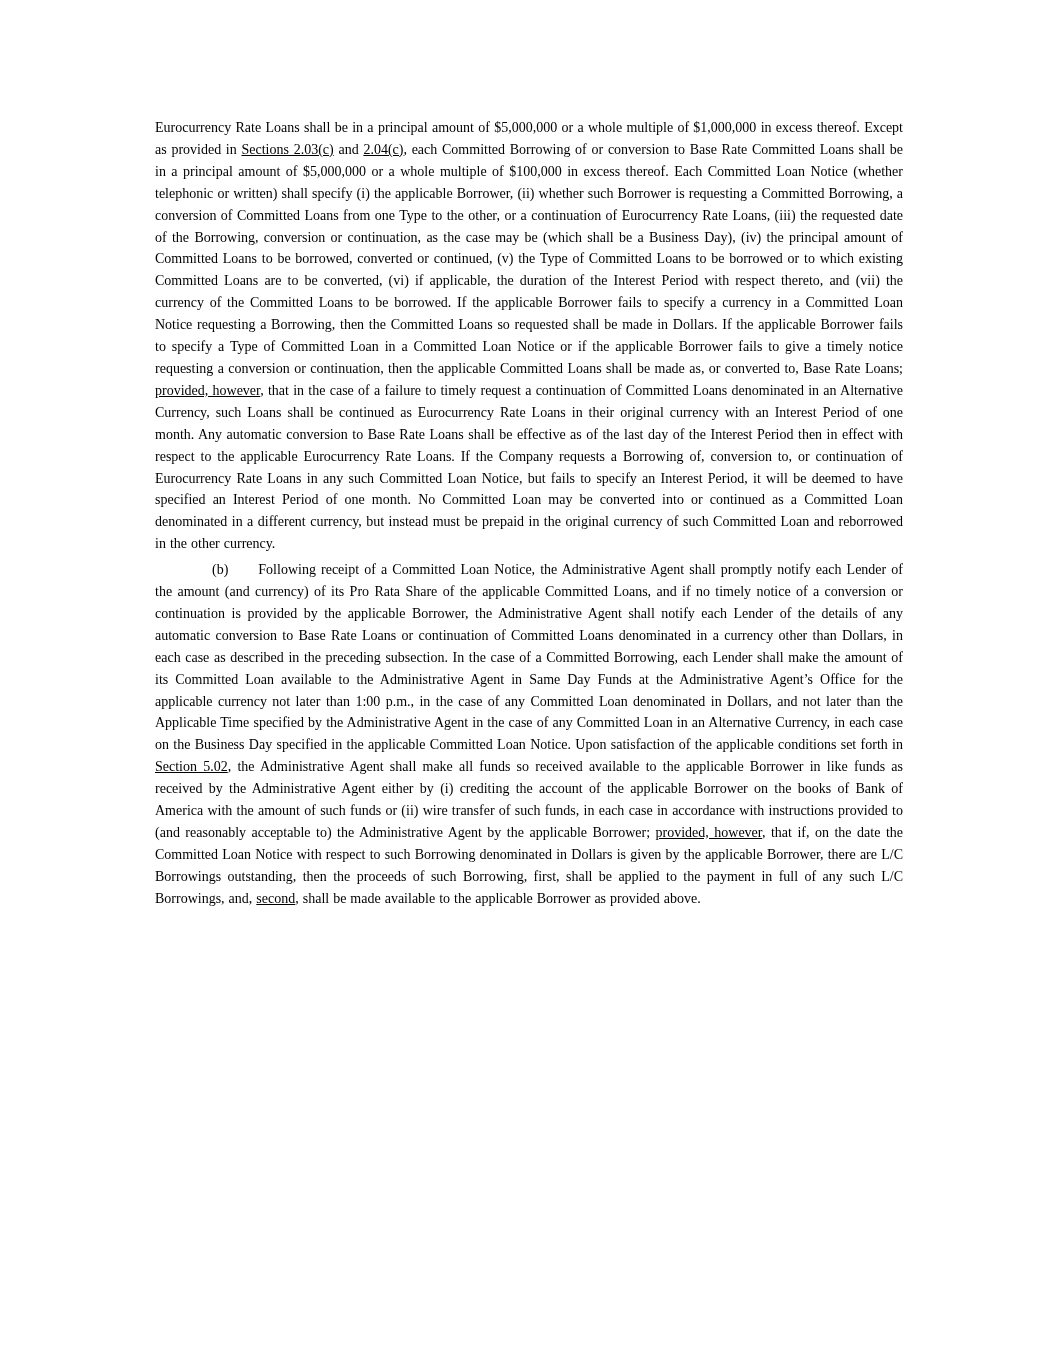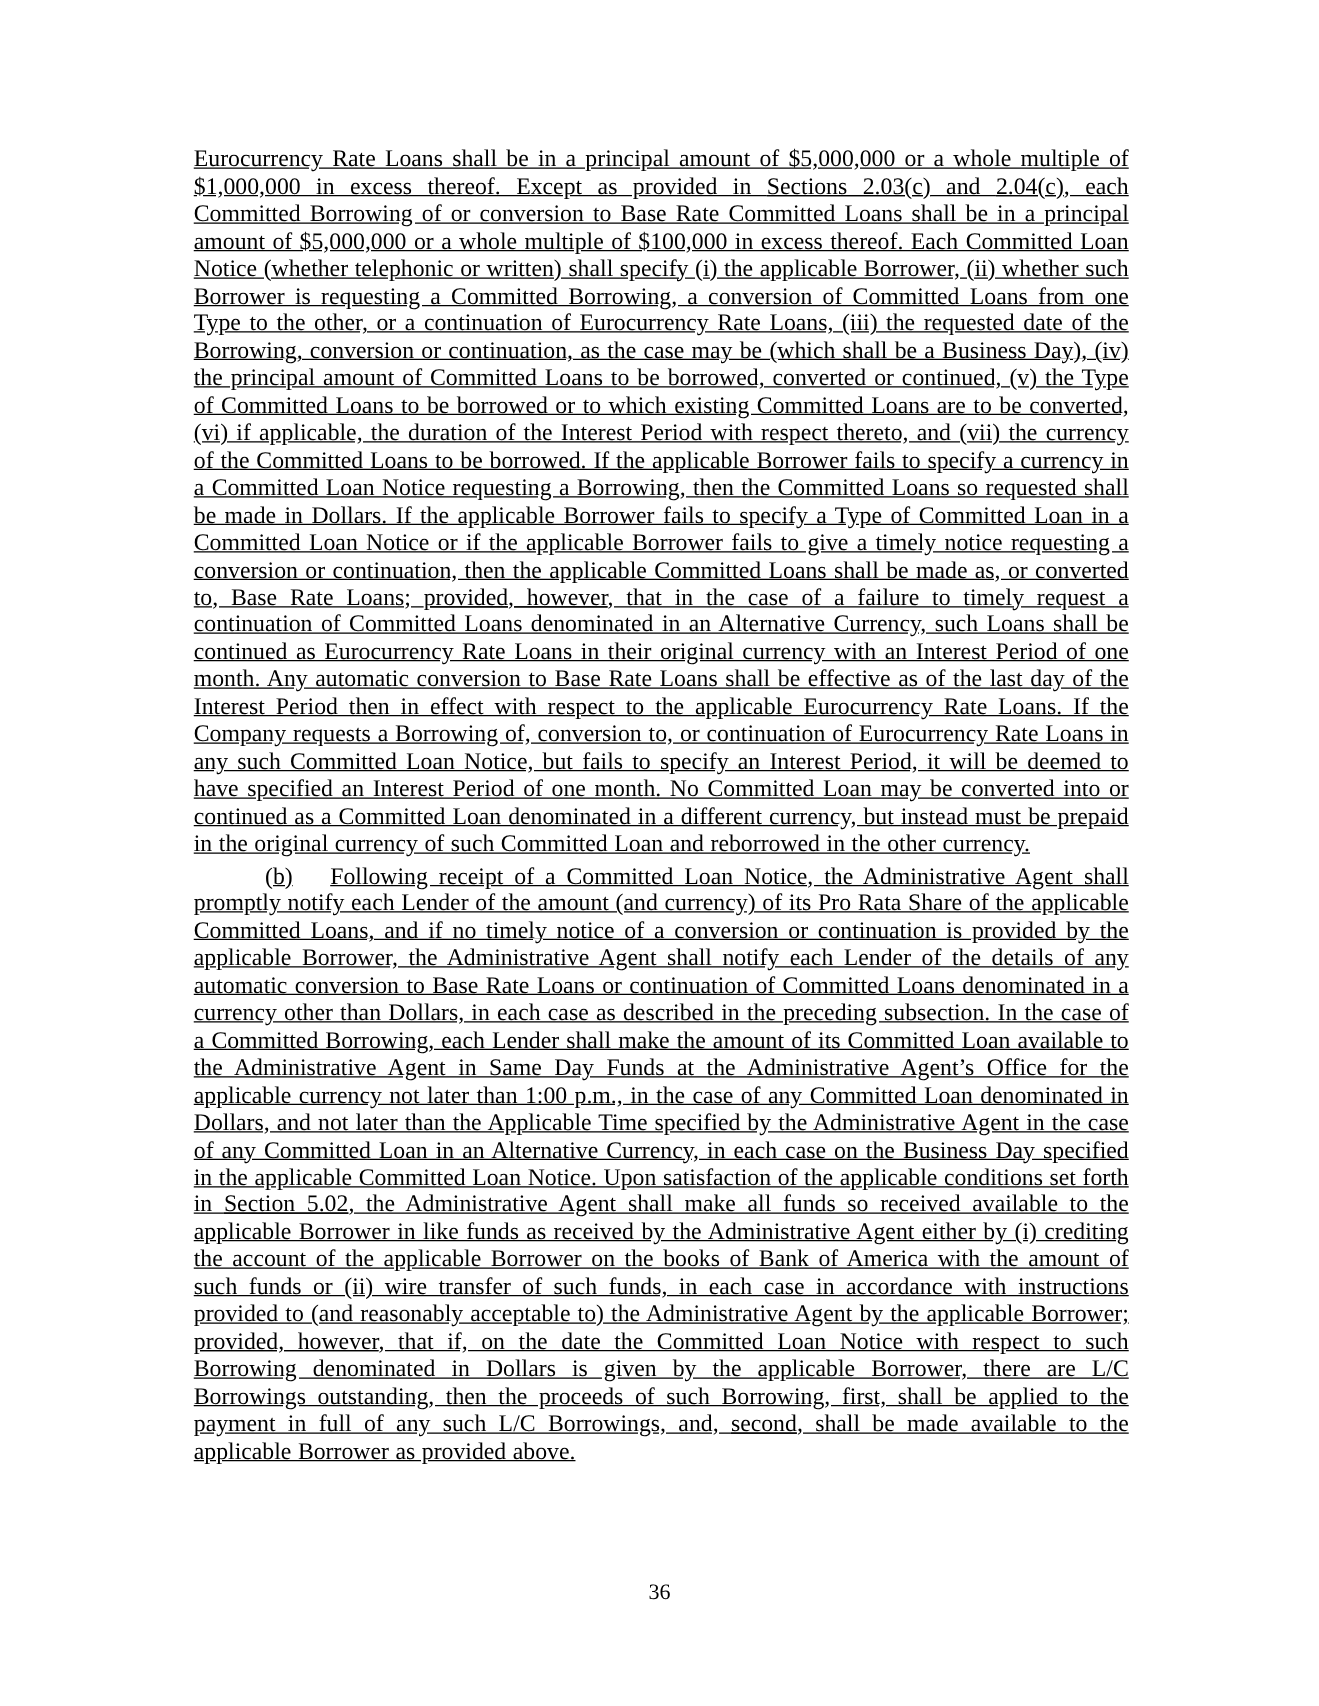--- a/index.html
+++ b/index.html
@@ -18,24 +18,23 @@
   }
   .content {
     position: absolute;
     left: 155px;
     top: 117px;
     width: 748px;
   }
   .para {
     margin: 0;
     text-align: justify;
-    font-size: 19px;
+    font-size: 14px;
     line-height: 21.9px;
     word-spacing: 0.5px;
-    text-decoration: underline;
   }
   .para + .para {
     margin-top: 4px;
   }
   .para.indent {
     text-indent: 57px;
   }
   .u {
     text-decoration: underline;
   }
@@ -54,14 +53,13 @@
   }
 </style>
 </head>
 <body>
 
 <div class="page">
   <div class="content">
       <p class="para"><span>Eurocurrency Rate Loans shall be in a principal amount of $5,000,000 or a whole multiple of $1,000,000 in excess thereof.  Except as provided in </span><span class="u">Sections 2.03(c)</span><span> and </span><span class="u">2.04(c)</span><span>, each Committed Borrowing of or conversion to Base Rate Committed Loans shall be in a principal amount of $5,000,000 or a whole multiple of $100,000 in excess thereof.  Each Committed Loan Notice (whether telephonic or written) shall specify (i) the applicable Borrower, (ii) whether such Borrower is requesting a Committed Borrowing, a conversion of Committed Loans from one Type to the other, or a continuation of Eurocurrency Rate Loans, (iii) the requested date of the Borrowing, conversion or continuation, as the case may be (which shall be a Business Day), (iv) the principal amount of Committed Loans to be borrowed, converted or continued, (v) the Type of Committed Loans to be borrowed or to which existing Committed Loans are to be converted, (vi) if applicable, the duration of the Interest Period with respect thereto, and (vii) the currency of the Committed Loans to be borrowed.  If the applicable Borrower fails to specify a currency in a Committed Loan Notice requesting a Borrowing, then the Committed Loans so requested shall be made in Dollars.  If the applicable Borrower fails to specify a Type of Committed Loan in a Committed Loan Notice or if the applicable Borrower fails to give a timely notice requesting a conversion or continuation, then the applicable Committed Loans shall be made as, or converted to, Base Rate Loans; </span><span class="u">provided, however</span><span>, that in the case of a failure to timely request a continuation of Committed Loans denominated in an Alternative Currency, such Loans shall be continued as Eurocurrency Rate Loans in their original currency with an Interest Period of one month.  Any automatic conversion to Base Rate Loans shall be effective as of the last day of the Interest Period then in effect with respect to the applicable Eurocurrency Rate Loans.  If the Company requests a Borrowing of, conversion to, or continuation of Eurocurrency Rate Loans in any such Committed Loan Notice, but fails to specify an Interest Period, it will be deemed to have specified an Interest Period of one month.  No Committed Loan may be converted into or continued as a Committed Loan denominated in a different currency, but instead must be prepaid in the original currency of such Committed Loan and reborrowed in the other currency.</span></p>
       <p class="para indent"><span>(b)</span><span class="tab"></span><span>Following receipt of a Committed Loan Notice, the Administrative Agent shall promptly notify each Lender of the amount (and currency) of its Pro Rata Share of the applicable Committed Loans, and if no timely notice of a conversion or continuation is provided by the applicable Borrower, the Administrative Agent shall notify each Lender of the details of any automatic conversion to Base Rate Loans or continuation of Committed Loans denominated in a currency other than Dollars, in each case as described in the preceding subsection.  In the case of a Committed Borrowing, each Lender shall make the amount of its Committed Loan available to the Administrative Agent in Same Day Funds at the Administrative Agent’s Office for the applicable currency not later than 1:00 p.m., in the case of any Committed Loan denominated in Dollars, and not later than the Applicable Time specified by the Administrative Agent in the case of any Committed Loan in an Alternative Currency, in each case on the Business Day specified in the applicable Committed Loan Notice.  Upon satisfaction of the applicable conditions set forth in </span><span class="u">Section 5.02</span><span>, the Administrative Agent shall make all funds so received available to the applicable Borrower in like funds as received by the Administrative Agent either by (i) crediting the account of the applicable Borrower on the books of Bank of America with the amount of such funds or (ii) wire transfer of such funds, in each case in accordance with instructions provided to (and reasonably acceptable to) the Administrative Agent by the applicable Borrower; </span><span class="u">provided, however</span><span>, that if, on the date the Committed Loan Notice with respect to such Borrowing denominated in Dollars is given by the applicable Borrower, there are L/C Borrowings outstanding, then the proceeds of such Borrowing, first, shall be applied to the payment in full of any such L/C Borrowings, and, </span><span class="u">second</span><span>, shall be made available to the applicable Borrower as provided above.</span></p>
     </div>
-  <div class="page-number">36</div>
 </div>
 
 </body></html>

